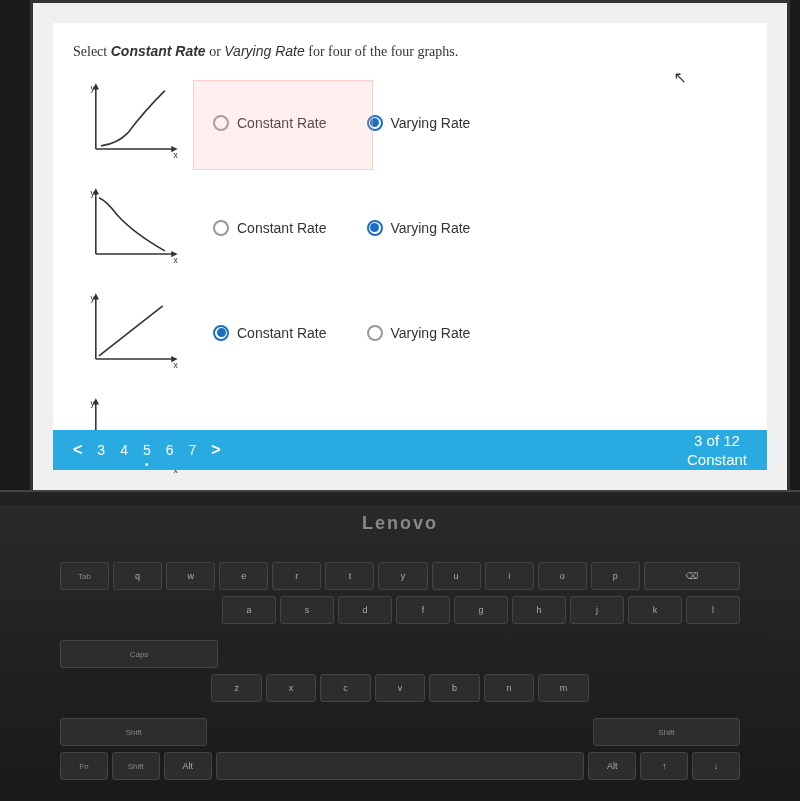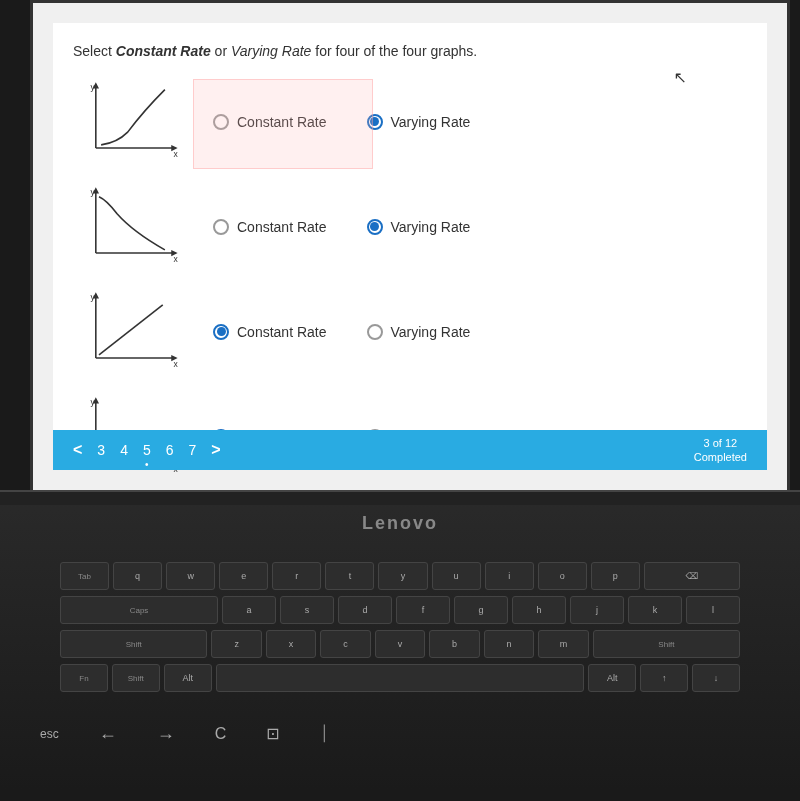--- a/index.html
+++ b/index.html
@@ -36,20 +36,21 @@
 
     .instruction {
       font-size: 14px;
       color: #333;
       margin-bottom: 15px;
       font-style: italic;
     }
 
     .instruction span.normal {
       font-style: normal;
+      font-family: Liberation Serif, serif;
     }
 
     
     .question-row {
       display: flex;
       align-items: center;
       margin-bottom: 10px;
       padding: 5px 0;
     }
 
@@ -152,21 +153,21 @@
       position: absolute;
       bottom: -12px;
       left: 50%;
       transform: translateX(-50%);
       color: #fff;
       font-size: 10px;
     }
 
     .progress-text {
       color: #fff;
-      font-size: 11px;
+      font-size: 15px;
       text-align: center;
       line-height: 1.3;
     }
 
     
     .laptop-body {
       position: absolute;
       top: 490px;
       left: 0;
       right: 0;
@@ -198,21 +199,21 @@
       min-width: 28px;
       display: flex;
       align-items: center;
       justify-content: center;
       color: #aaa;
       font-size: 9px;
       flex: 1;
     }
 
     .key.wide { flex: 2; }
-    .key.wider { flex: 3; }
+    .key.wider { flex: 3; margin-top: 44px; }
     .key.space { flex: 8; }
     .key.special { color: #888; font-size: 8px; }
 
     .lenovo-logo {
       color: #888;
       font-size: 18px;
       font-weight: bold;
       letter-spacing: 2px;
       text-align: center;
       padding: 8px 0;
@@ -374,21 +375,21 @@
         <span class="nav-arrow">&lt;</span>
         <span class="nav-page">3</span>
         <span class="nav-page">4</span>
         <span class="nav-page current-dot">5</span>
         <span class="nav-page">6</span>
         <span class="nav-page">7</span>
         <span class="nav-arrow">&gt;</span>
       </div>
       <div class="progress-text">
         <span>3 of 12</span><br>
-        <span>Completed</span>
+        <span>Constant</span>
       </div>
     </div>
   </div>
 </div>
 
 <div class="laptop-body">
   <div class="laptop-hinge"></div>
   <div class="lenovo-logo">Lenovo</div>
 
   <div class="keyboard-area">

